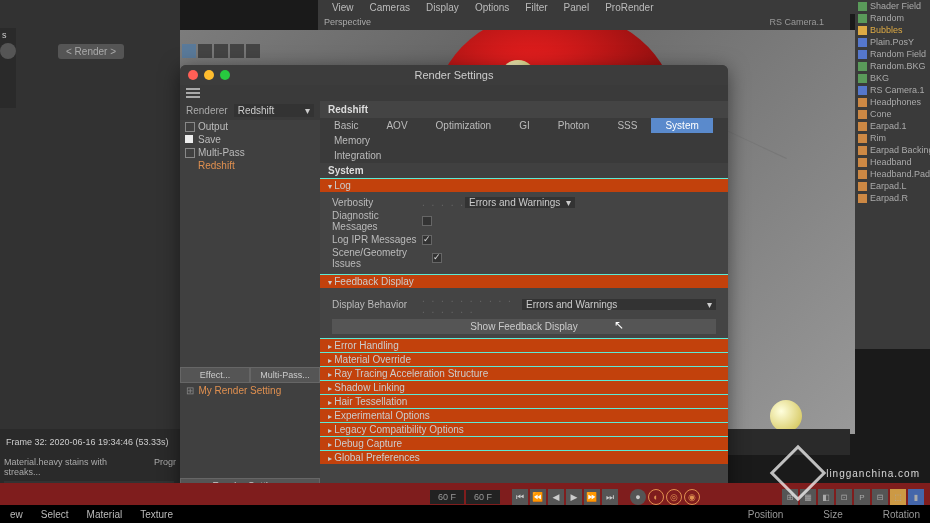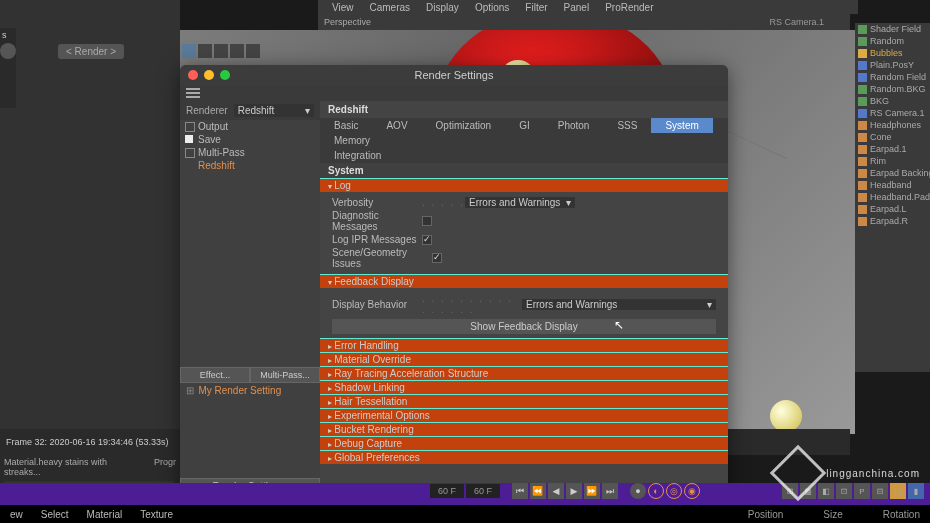--- a/index.html
+++ b/index.html
@@ -29,21 +29,21 @@
 
 .viewport { position: absolute; top: 30px; left: 0; width: 855px; height: 404px; background: linear-gradient(135deg, #888 0%, #666 40%, #999 100%); z-index: 0; }
 .vp-red { position: absolute; left: -40px; top: 60px; width: 280px; height: 280px; background: radial-gradient(circle at 40% 40%, #ff4444, #881111); border-radius: 50%; }
 .vp-orange { position: absolute; left: 20px; top: 120px; width: 160px; height: 160px; background: radial-gradient(circle at 40% 40%, #fff1b0, #ff8822, #cc3311); border-radius: 50%; }
 .vp-red2 { position: absolute; right: 180px; top: -20px; width: 240px; height: 200px; background: radial-gradient(ellipse at 40% 40%, #ff2222, #660808); border-radius: 50%; }
 .vp-yellow1 { position: absolute; left: 500px; top: 30px; width: 36px; height: 36px; background: radial-gradient(circle at 35% 35%, #ffffdd, #ccbb44); border-radius: 50%; }
 .vp-yellow2 { position: absolute; left: 770px; top: 370px; width: 32px; height: 32px; background: radial-gradient(circle at 35% 35%, #ffffdd, #ccbb44); border-radius: 50%; }
 .vp-line { position: absolute; right: 60px; top: 90px; width: 180px; height: 1px; background: #777; transform: rotate(25deg); }
 
 
-.obj-panel { position: absolute; top: 0; right: 0; width: 75px; height: 349px; background: #3a3a3a; z-index: 2; font-size: 9px; margin-top: 23px; }
+.obj-panel { position: absolute; top: 0; right: 0; width: 75px; height: 349px; background: #3a3a3a; z-index: 2; font-size: 9px; }
 .obj-item { padding: 1px 3px; display: flex; align-items: center; gap: 3px; white-space: nowrap; overflow: hidden; }
 .obj-icon { width: 9px; height: 9px; flex-shrink: 0; }
 .oi-green { background: #5a9a5a; }
 .oi-yellow { color: #ddaa44; }
 .oi-blue { color: #6699dd; }
 .oi-orange { color: #dd8844; }
 .bottom-tabs { position: absolute; right: 0; top: 285px; width: 75px; height: 20px; background: #444; font-size: 9px; display: flex; gap: 8px; padding: 3px 5px; justify-content: space-between; }
 
 
 .dialog { position: absolute; top: 65px; left: 180px; width: 548px; height: 430px; background: #444; z-index: 10; border-radius: 6px 6px 0 0; box-shadow: 0 4px 20px rgba(0,0,0,0.5); }
@@ -97,21 +97,21 @@
 .cursor-arrow { position: absolute; top: 318px; left: 614px; z-index: 20; color: #fff; font-size: 12px; pointer-events: none; }
 
 
 .timeline { position: absolute; bottom: 68px; left: 0; right: 80px; height: 26px; background: #2a2a2a; display: flex; align-items: center; padding: 0 6px; font-size: 9px; z-index: 3; }
 .frame-info { color: #ccc; }
 .progress-area { position: absolute; bottom: 40px; left: 0; width: 180px; height: 28px; background: #2a2a2a; padding: 2px 4px; font-size: 9px; }
 .ruler { position: absolute; bottom: 40px; left: 0; width: 320px; height: 14px; background: #333; display: flex; color: #888; font-size: 8px; }
 .ruler span { flex: 1; text-align: center; }
 
 
-.bottom-bar { position: absolute; bottom: 18px; left: 0; right: 0; height: 22px; background: #4c1d95; display: flex; align-items: flex-start; z-index: 11; }
+.bottom-bar { position: absolute; bottom: 18px; left: 0; right: 0; height: 22px; background: #7f1d1d; display: flex; align-items: flex-end; z-index: 11; }
 .transport { margin-left: 430px; display: flex; gap: 2px; align-items: center; }
 .frame-box { width: 34px; height: 14px; background: #222; color: #999; text-align: center; font-size: 9px; line-height: 14px; }
 .t-btn { width: 16px; height: 16px; background: #555; display: flex; align-items: center; justify-content: center; color: #ccc; font-size: 9px; cursor: pointer; }
 .t-btn.round { border-radius: 50%; }
 .t-btn.orange { border-color: #e09050; color: #e09050; border: 1px solid #e09050; background: transparent; border-radius: 50%; }
 .right-icons { margin-left: auto; display: flex; gap: 2px; padding-right: 6px; }
 .ri { width: 16px; height: 16px; background: #555; font-size: 8px; display: flex; align-items: center; justify-content: center; }
 .ri.gold { background: #cc9944; }
 .ri.blue { background: #4466aa; }
 
@@ -349,21 +349,21 @@
         <div class="full-btn">Show Feedback Display</div>
       </div>
 
       <div id="collapsed-list">
           <div class="collapse-h">Error Handling</div>
           <div class="collapse-h">Material Override</div>
           <div class="collapse-h">Ray Tracing Acceleration Structure</div>
           <div class="collapse-h">Shadow Linking</div>
           <div class="collapse-h">Hair Tessellation</div>
           <div class="collapse-h">Experimental Options</div>
-          <div class="collapse-h">Bucket Rendering</div>
+          <div class="collapse-h">Legacy Compatibility Options</div>
           <div class="collapse-h">Debug Capture</div>
           <div class="collapse-h">Global Preferences</div>
         </div>
     </div>
   </div>
 </div>
 
 <div class="cursor-arrow">↖</div>
 
 <div class="timeline">

